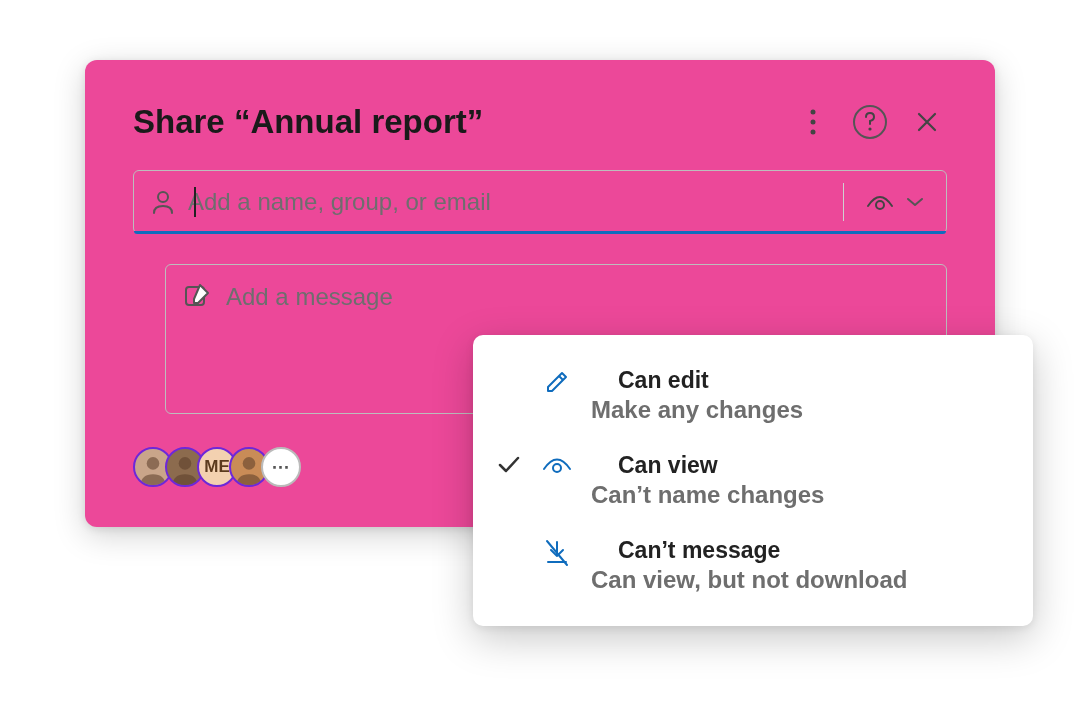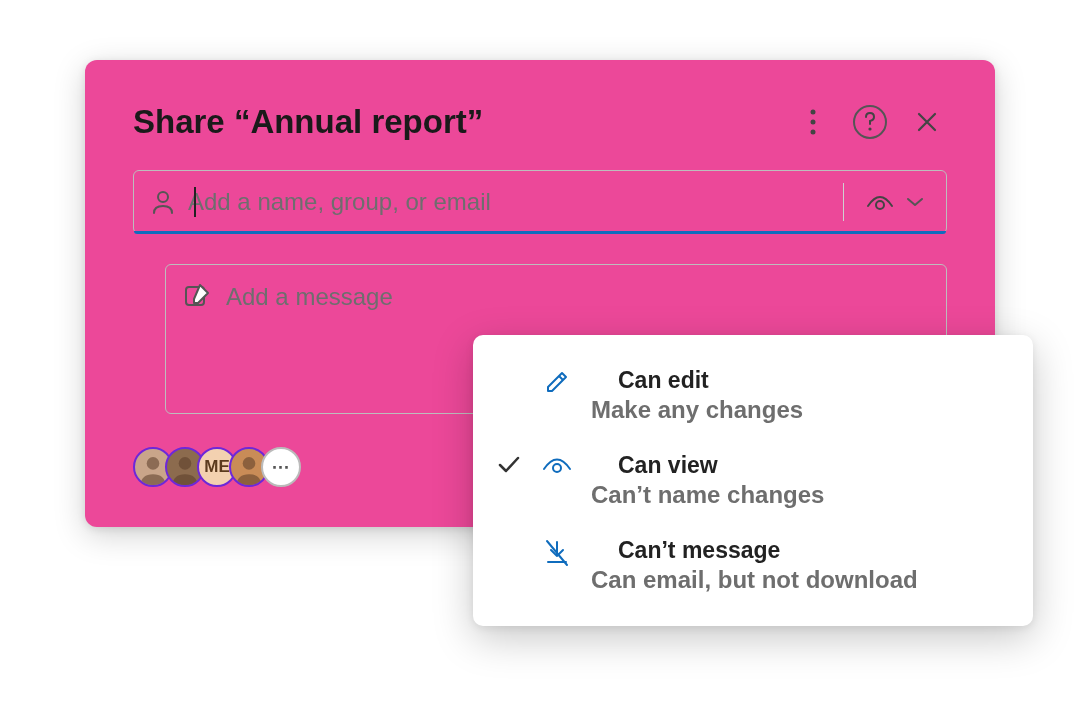--- a/index.html
+++ b/index.html
@@ -341,17 +341,17 @@
       <div class="dropdown-item">
         <div class="check-col"></div>
         <div class="item-icon">
           <svg width="26" height="28" viewBox="0 0 26 28">
             <path d="M13 3 L13 17 M7 11 L13 17 L19 11 M4 23 L22 23" fill="none" stroke="#0f6cbd" stroke-width="2" stroke-linecap="round" stroke-linejoin="round"></path>
             <path d="M3 2 L23 26" stroke="#0f6cbd" stroke-width="2" stroke-linecap="round"></path>
           </svg>
         </div>
         <div class="item-text">
           <div class="item-title">Can’t message</div>
-          <div class="item-desc">Can email, but not download</div>
+          <div class="item-desc">Can view, but not download</div>
         </div>
       </div>
     </div>
 </div>
 
 </body></html>

